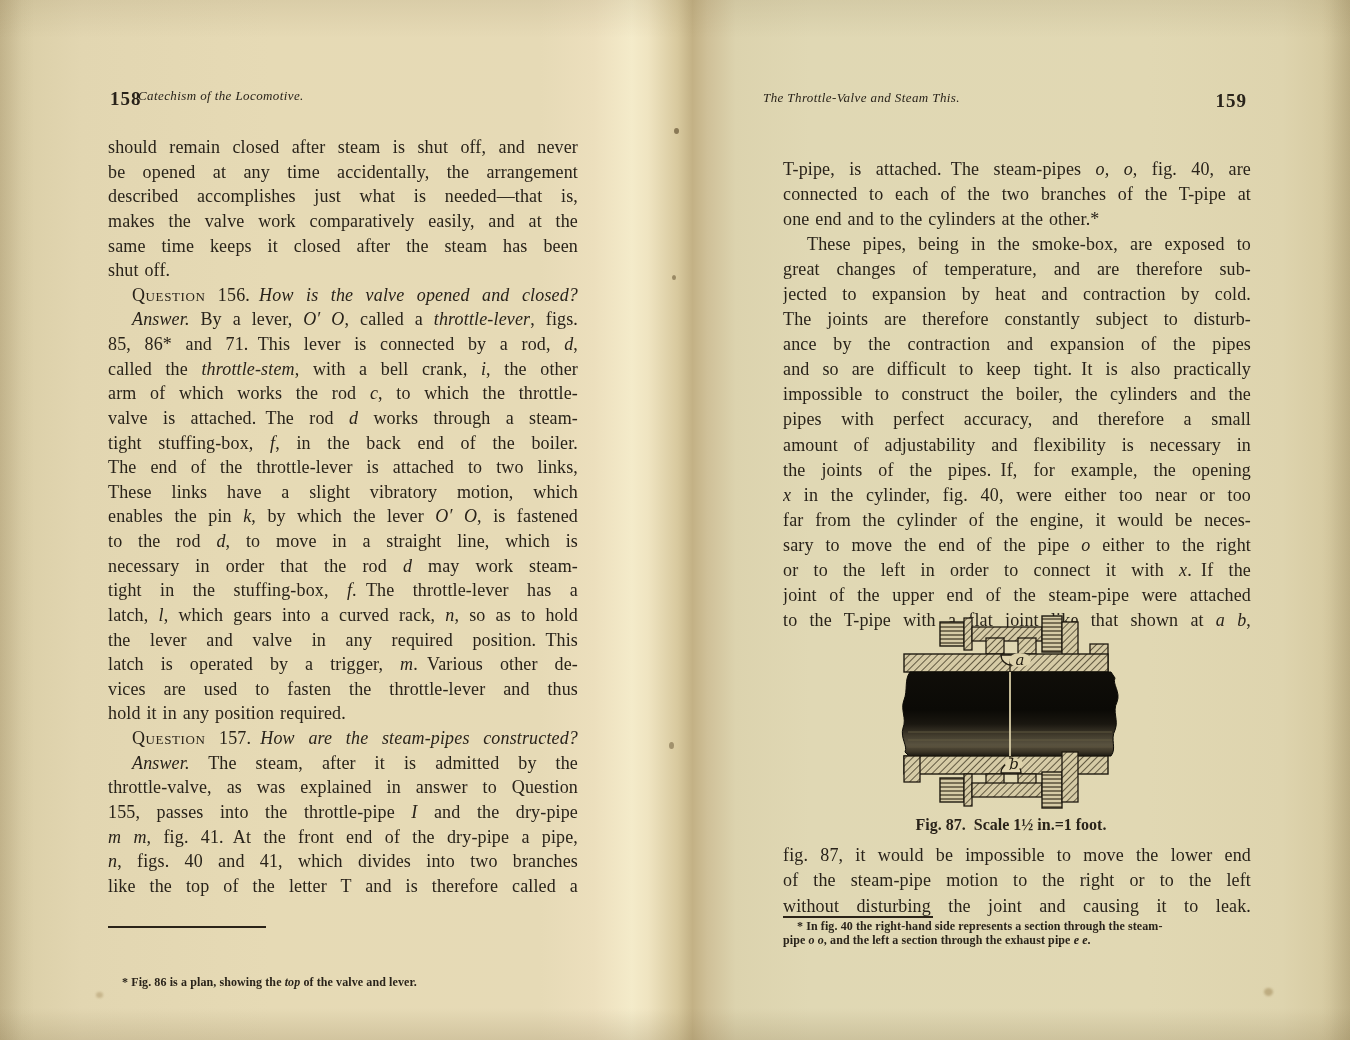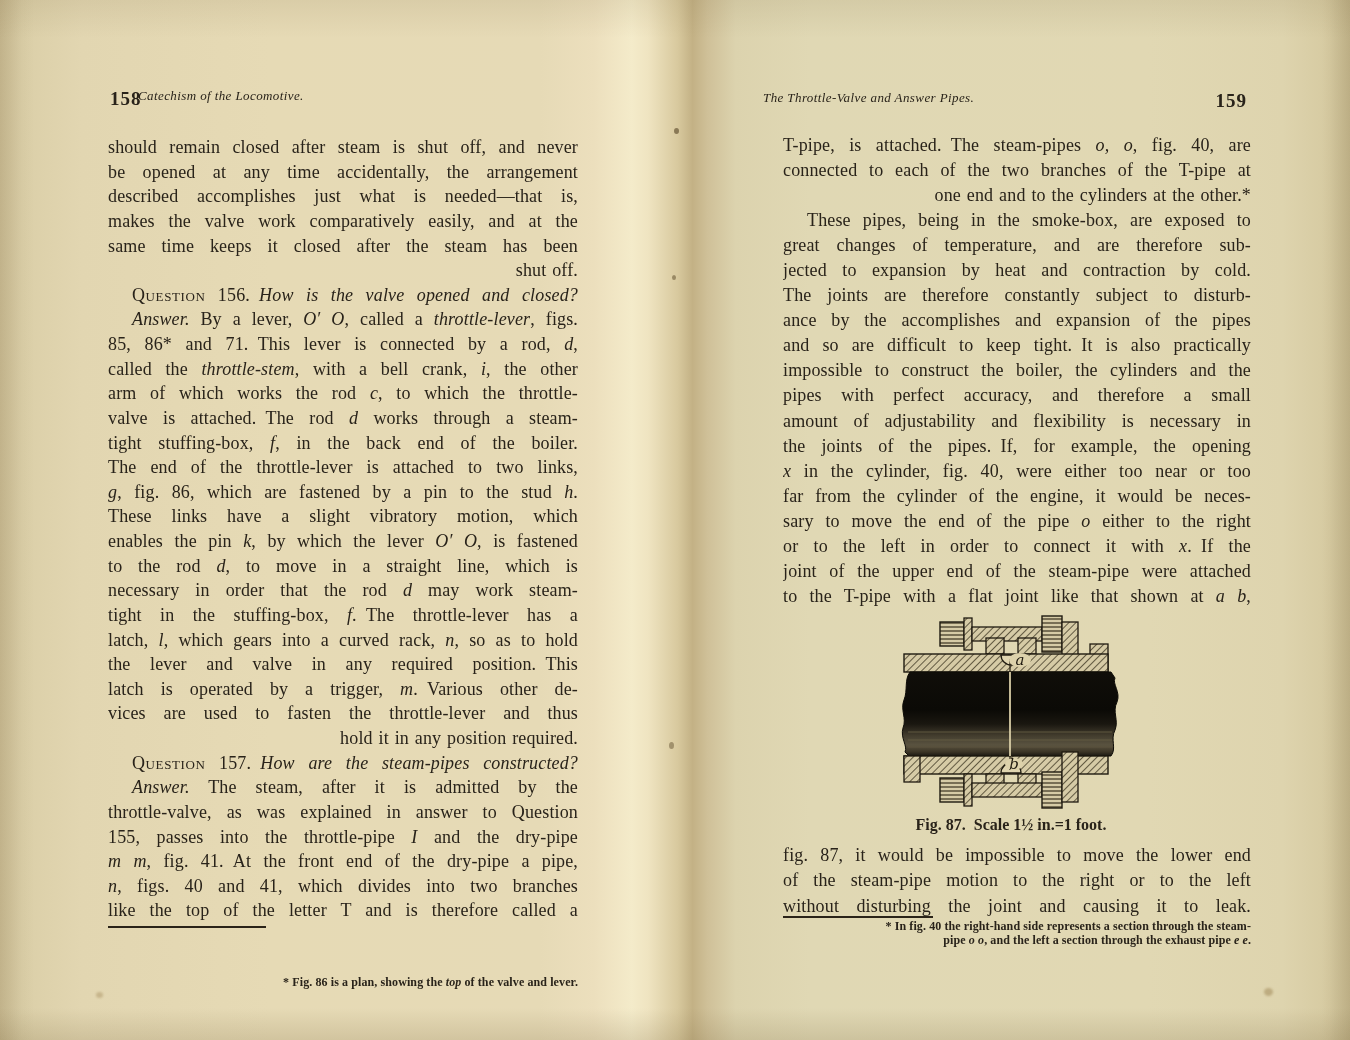--- a/index.html
+++ b/index.html
@@ -33,28 +33,28 @@
   .pagenum.pn-right{right:4px;top:0;}
   .running-title{position:absolute;top:0;text-align:left;font-style:italic;
     font-size:13px;letter-spacing:0.4px;}
   .page-left  .running-title{left:30px;right:0;}
   .page-right .running-title{left:-20px;right:30px;}
 
   .textblock{position:absolute;left:0;width:100%;font-size:18px;
     letter-spacing:0.15px;word-spacing:1.2px;}
   .lp-lines{top:135px;}
   .lp-lines  .line{height:24.63px;line-height:24.63px;}
-  .rp-lines1{top:133px;}
+  .rp-lines1{top:157px;}
   .rp-lines1 .line{height:25.05px;line-height:25.05px;}
   .rp-lines2{top:843px;}
   .rp-lines2 .line{height:25.3px;line-height:25.3px;}
 
   .line{overflow:hidden;text-align:justify;}
   .line::after{content:"";display:inline-block;width:100%;height:0;}
-  .line.nojust{text-align:right;}
+  .line.nojust{text-align:left;}
   .line.nojust::after{display:none;}
   .line.indent{text-indent:24px;}
   .sc{font-variant:small-caps;letter-spacing:0.6px;}
 
   .footnote-rule{position:absolute;height:2px;background:#2a2318;}
   .lp-rule{top:926px;left:0;width:158px;}
   .rp-rule{top:916px;left:0;width:150px;}
   .footnote{position:absolute;left:0;width:100%;font-weight:bold;
     font-size:12px;letter-spacing:0.1px;}
   .lp-footnote{top:931px;}
@@ -93,21 +93,20 @@
         <div class="line">same time keeps it closed after the steam has been</div>
         <div class="line nojust">shut off.</div>
         <div class="line indent"><span class="sc">Question</span> 156. <i>How is the valve opened and closed?</i></div>
         <div class="line indent"><i>Answer.</i> By a lever, <i>O′ O</i>, called a <i>throttle-lever</i>, figs.</div>
         <div class="line">85, 86* and 71. This lever is connected by a rod, <i>d</i>,</div>
         <div class="line">called the <i>throttle-stem</i>, with a bell crank, <i>i</i>, the other</div>
         <div class="line">arm of which works the rod <i>c</i>, to which the throttle-</div>
         <div class="line">valve is attached. The rod <i>d</i> works through a steam-</div>
         <div class="line">tight stuffing-box, <i>f</i>, in the back end of the boiler.</div>
         <div class="line">The end of the throttle-lever is attached to two links,</div>
-        <div class="line"><i>g</i>, fig. 86, which are fastened by a pin to the stud <i>h</i>.</div>
         <div class="line">These links have a slight vibratory motion, which</div>
         <div class="line">enables the pin <i>k</i>, by which the lever <i>O′ O</i>, is fastened</div>
         <div class="line">to the rod <i>d</i>, to move in a straight line, which is</div>
         <div class="line">necessary in order that the rod <i>d</i> may work steam-</div>
         <div class="line">tight in the stuffing-box, <i>f</i>. The throttle-lever has a</div>
         <div class="line">latch, <i>l</i>, which gears into a curved rack, <i>n</i>, so as to hold</div>
         <div class="line">the lever and valve in any required position. This</div>
         <div class="line">latch is operated by a trigger, <i>m</i>. Various other de-</div>
         <div class="line">vices are used to fasten the throttle-lever and thus</div>
         <div class="line nojust">hold it in any position required.</div>
@@ -120,32 +119,32 @@
         <div class="line">like the top of the letter T and is therefore called a</div>
       </div>
     <div class="footnote-rule lp-rule"></div>
     <div class="footnote lp-footnote">
         <div class="line indent nojust">* Fig. 86 is a plan, showing the <i>top</i> of the valve and lever.</div>
       </div>
   </div>
 
   <div class="page page-right">
     <div class="page-header">
-      <span class="running-title">The Throttle-Valve and Answer Pipes.</span>
+      <span class="running-title">The Throttle-Valve and Steam This.</span>
       <span class="pagenum pn-right">159</span>
     </div>
     <div class="textblock rp-lines1">
         <div class="line">T-pipe, is attached. The steam-pipes <i>o, o</i>, fig. 40, are</div>
         <div class="line">connected to each of the two branches of the T-pipe at</div>
         <div class="line nojust">one end and to the cylinders at the other.*</div>
         <div class="line indent">These pipes, being in the smoke-box, are exposed to</div>
         <div class="line">great changes of temperature, and are therefore sub-</div>
         <div class="line">jected to expansion by heat and contraction by cold.</div>
         <div class="line">The joints are therefore constantly subject to disturb-</div>
-        <div class="line">ance by the accomplishes and expansion of the pipes</div>
+        <div class="line">ance by the contraction and expansion of the pipes</div>
         <div class="line">and so are difficult to keep tight. It is also practically</div>
         <div class="line">impossible to construct the boiler, the cylinders and the</div>
         <div class="line">pipes with perfect accuracy, and therefore a small</div>
         <div class="line">amount of adjustability and flexibility is necessary in</div>
         <div class="line">the joints of the pipes. If, for example, the opening</div>
         <div class="line"><i>x</i> in the cylinder, fig. 40, were either too near or too</div>
         <div class="line">far from the cylinder of the engine, it would be neces-</div>
         <div class="line">sary to move the end of the pipe <i>o</i> either to the right</div>
         <div class="line">or to the left in order to connect it with <i>x</i>. If the</div>
         <div class="line">joint of the upper end of the steam-pipe were attached</div>

